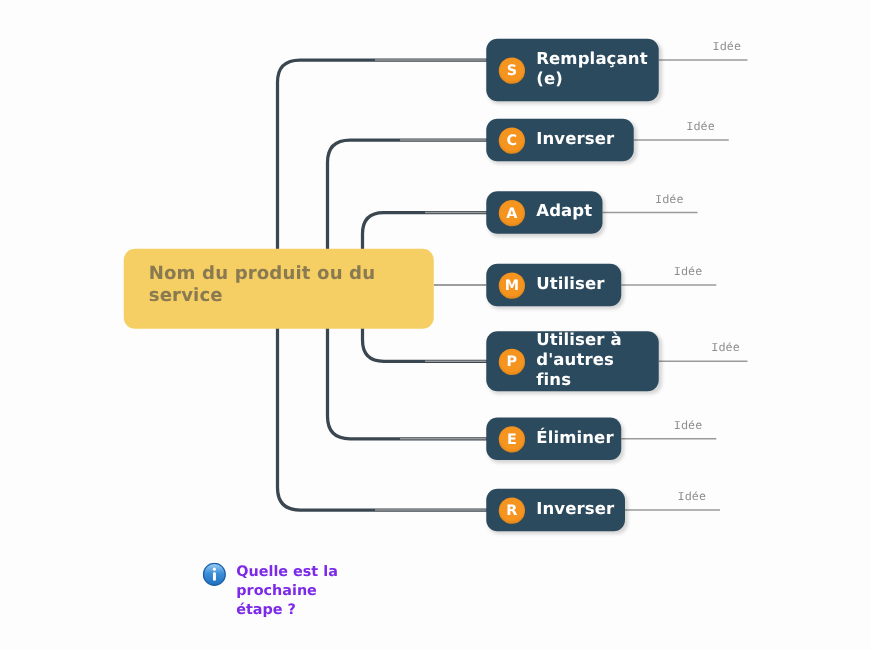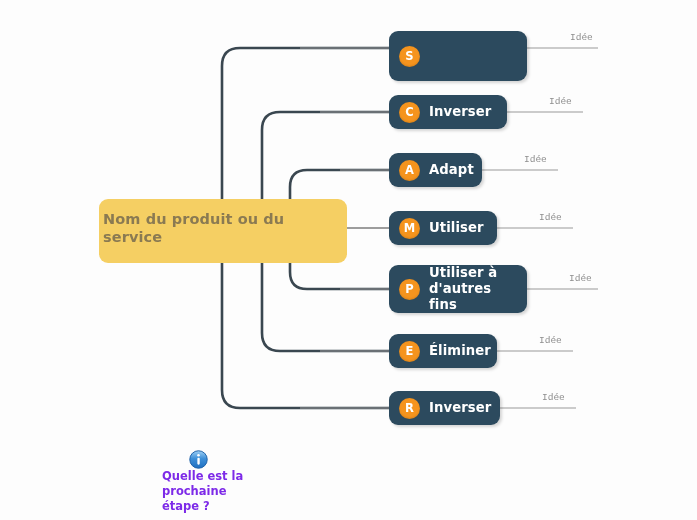--- a/index.html
+++ b/index.html
@@ -30,21 +30,21 @@
   
   .central-node {
     position: absolute;
     left: 99px;
     top: 199px;
     width: 248px;
     height: 64px;
     background: #f5cf63;
     border-radius: 9px;
     box-sizing: border-box;
-    padding: 11px 16px 0 4px;
+    padding: 11px 16px 0 20px;
     z-index: 5;
   }
   .central-node .label {
     font-size: 14.5px;
     font-weight: bold;
     color: #8a7a52;
     line-height: 1.25;
     letter-spacing: 0.1px;
   }
 
@@ -92,23 +92,22 @@
     white-space: nowrap;
     z-index: 4;
   }
 
   
   .note {
     position: absolute;
     left: 162px;
     top: 450px;
     display: flex;
-    align-items: center;
+    align-items: flex-start;
     z-index: 5;
-    flex-direction: column;
   }
   .note-icon {
     width: 19px;
     height: 19px;
     min-width: 19px;
     margin-right: 8px;
   }
   .note-text {
     color: #7d2ae8;
     font-size: 11.5px;
@@ -152,20 +151,21 @@
     <path d="M497,351 L573,351" stroke="#9a9a9a" stroke-width="1.2" fill="none"></path>
     <path d="M500,408 L576,408" stroke="#9a9a9a" stroke-width="1.2" fill="none"></path>
   </svg>
 
   <div class="central-node">
     <div class="label">Nom du produit ou du service</div>
   </div>
 
   <div class="topic-node" style="left:389px; top:31px; width:138px; height:50px;">
     <div class="badge">S</div>
+    <div class="topic-label">Remplaçant (e)</div>
   </div>
 
   <div class="topic-node" style="left:389px; top:95px; width:118px; height:34px;">
     <div class="badge">C</div>
     <div class="topic-label">Inverser</div>
   </div>
 
   <div class="topic-node" style="left:389px; top:153px; width:93px; height:34px;">
     <div class="badge">A</div>
     <div class="topic-label">Adapt</div>

